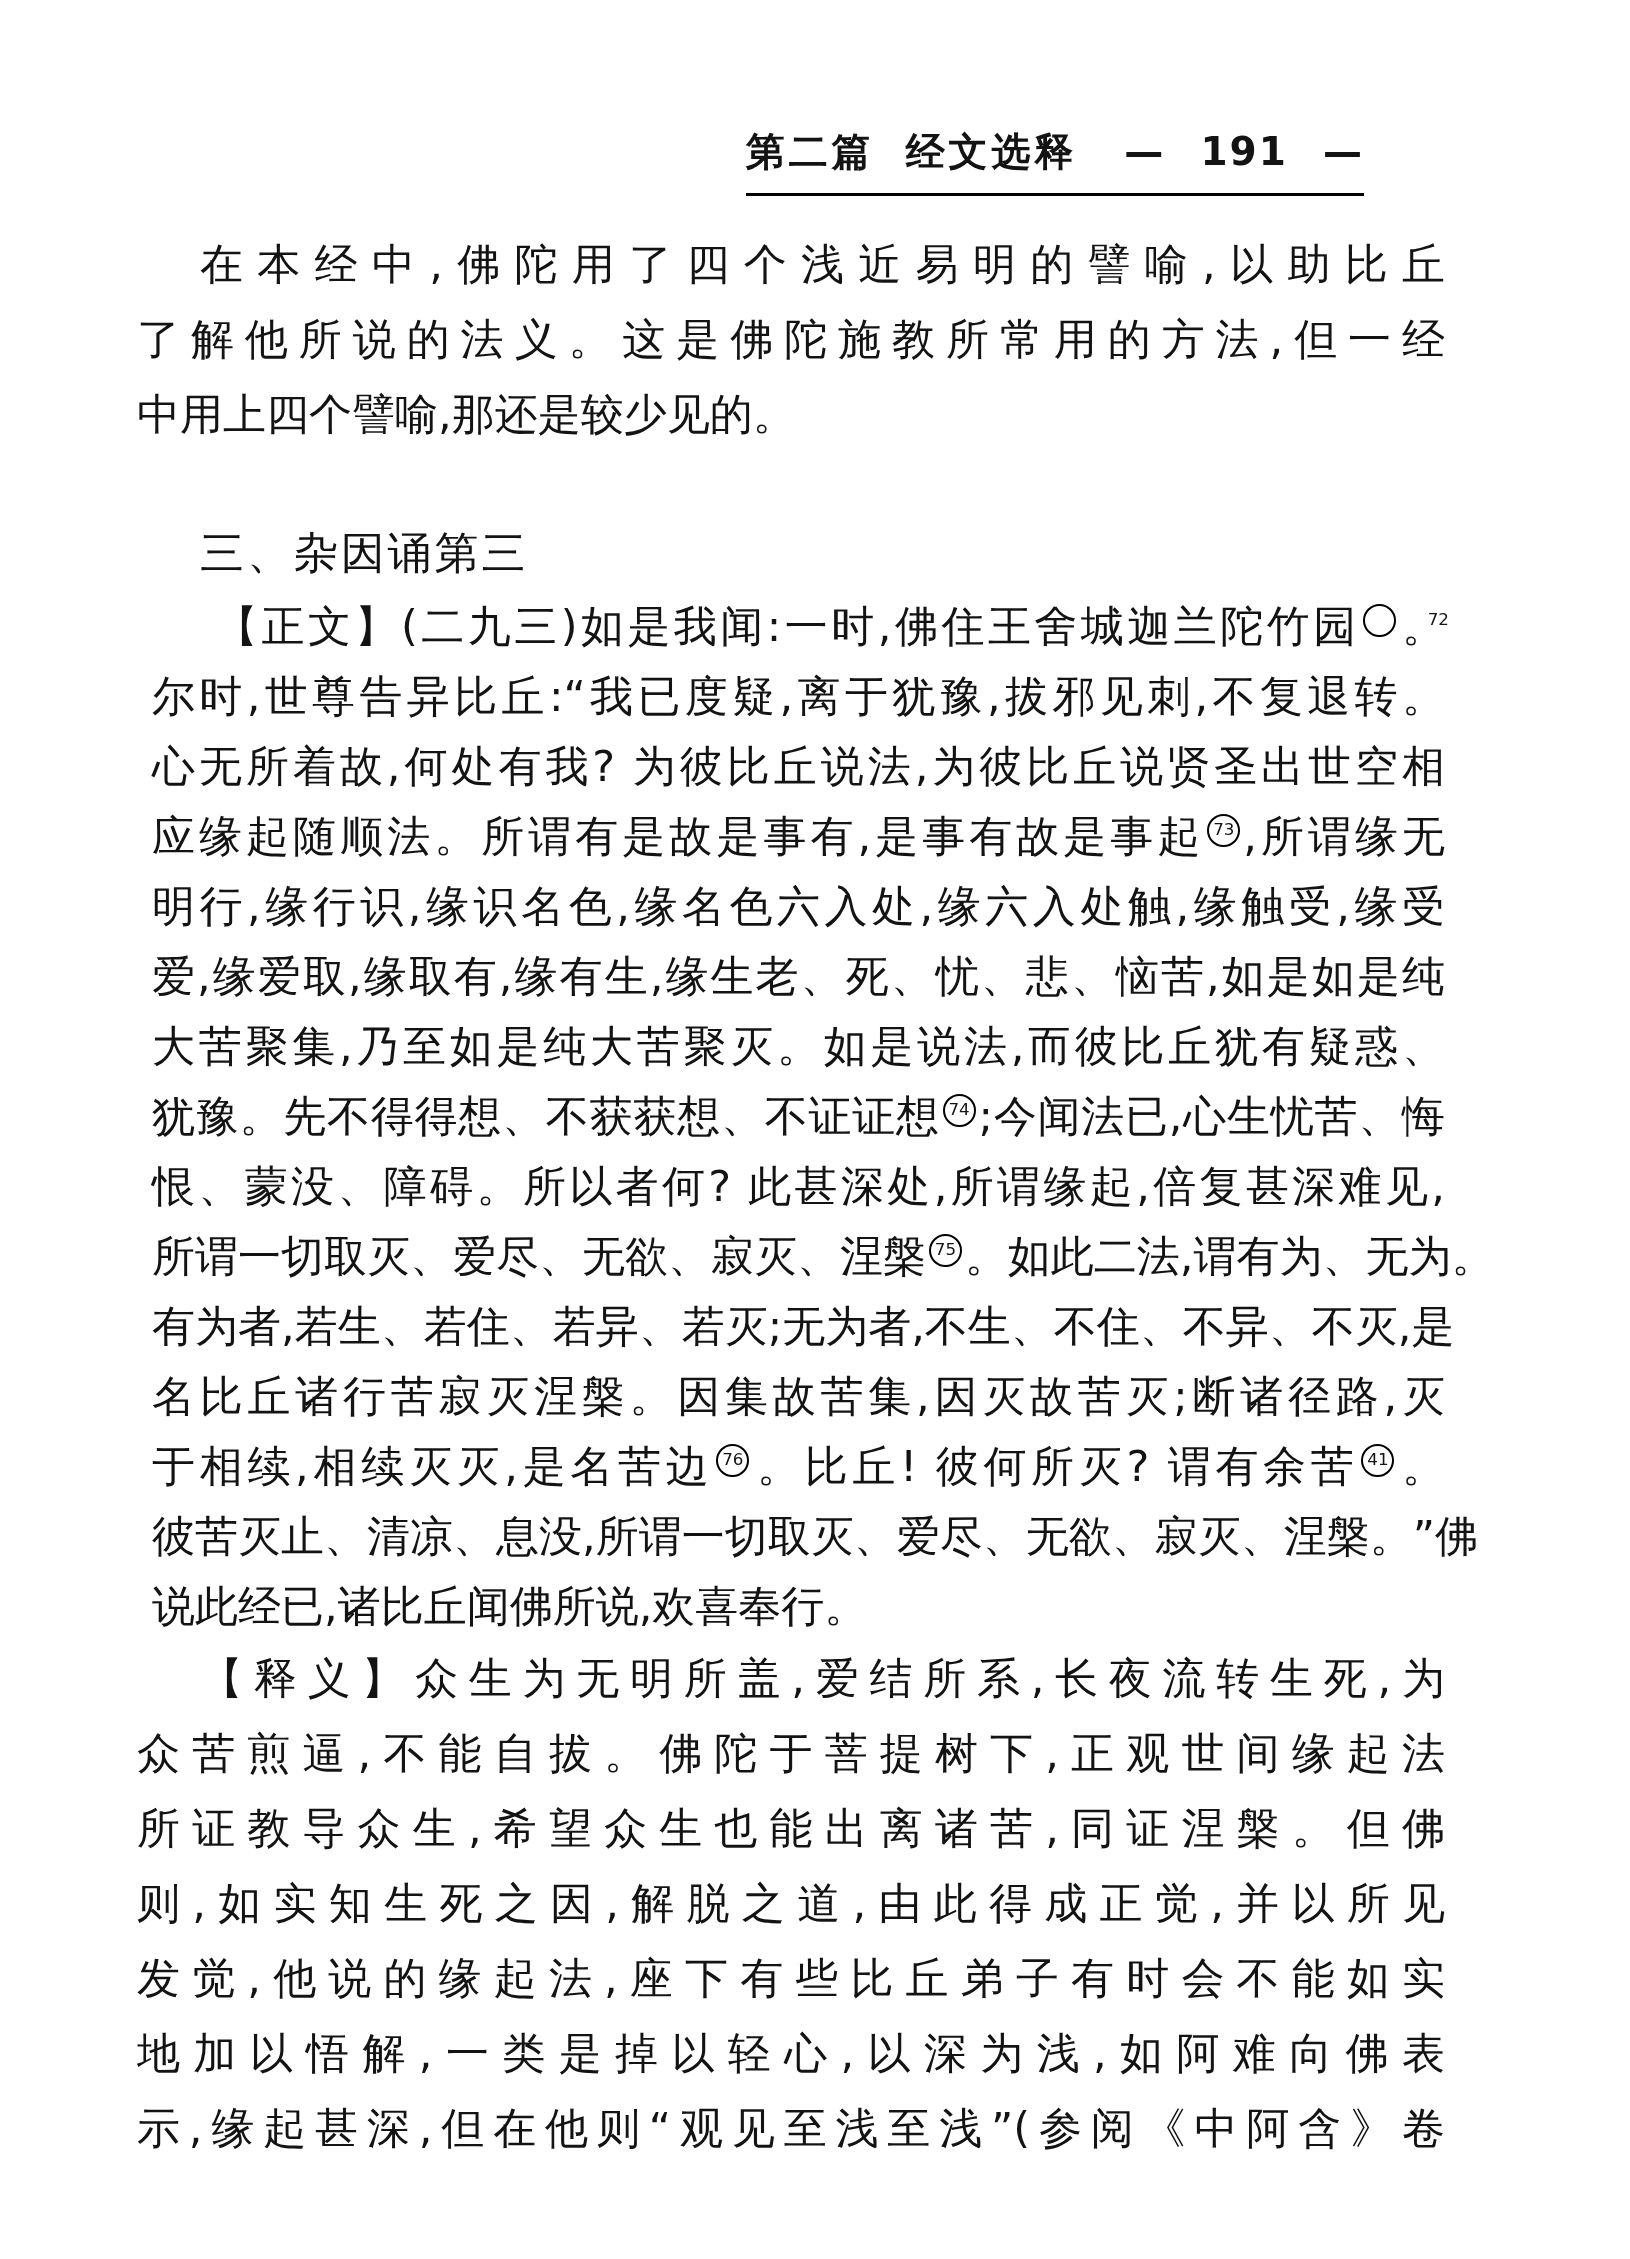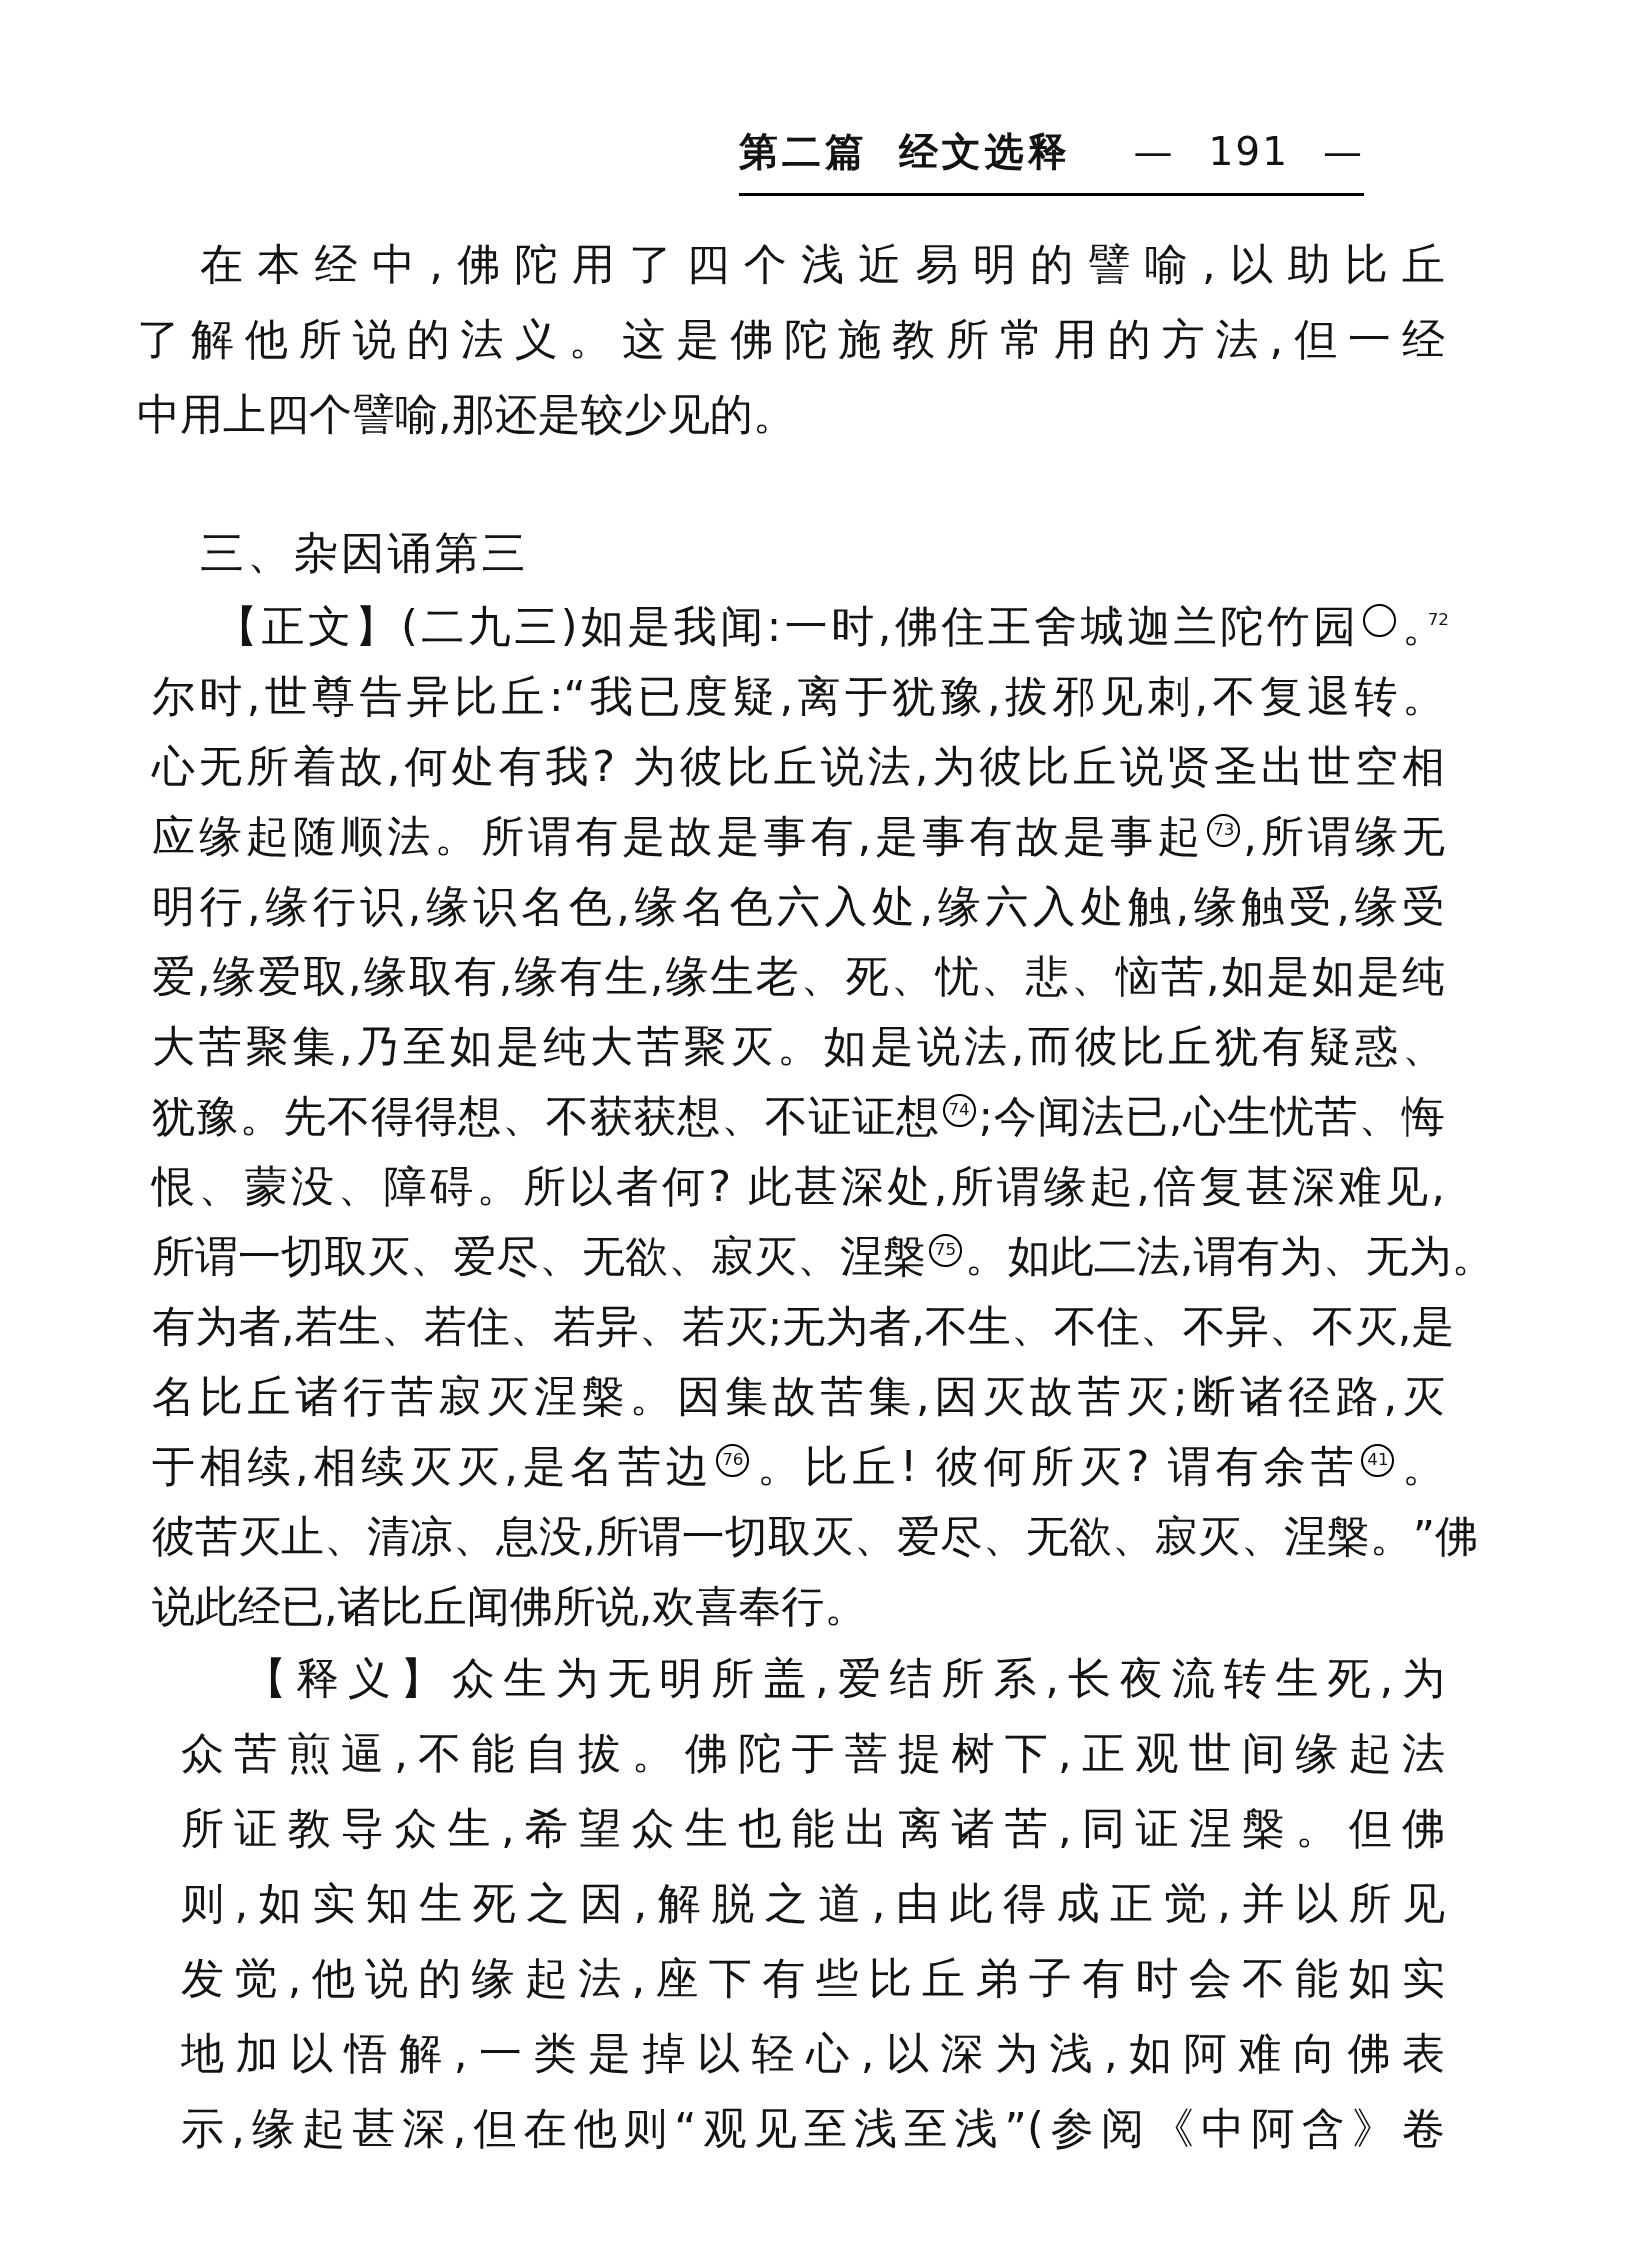--- a/index.html
+++ b/index.html
@@ -18,40 +18,40 @@
     right: 267px;
     font-size: 39px;
     font-weight: 600;
     letter-spacing: 3.9px;
     word-spacing: 13.7px;
     border-bottom: 3.9px solid #000;
     padding-bottom: 13.7px;
     white-space: nowrap;
   }
   .header .pagenum {
-    margin-left: 63px;
+    margin-left: 47px;
     word-spacing: 19.6px;
     letter-spacing: 2px;
-    font-weight: 400;
+    font-weight: 700;
   }
   .body-col {
     position: absolute;
     left: 137px;
     top: 227px;
     width: 1308px;
   }
   .line {
     text-align: justify;
     text-align-last: justify;
     white-space: nowrap;
   }
   .line.no-justify { text-align-last: left; }
   .line.indent { text-indent: 63px; }
   .line.intro      { font-size: 43px; line-height: 75px; }
-  .line.commentary { font-size: 43px; line-height: 75px; margin-left: 44px; }
+  .line.commentary { font-size: 43px; line-height: 75px; }
   .line.scripture  { font-size: 43px; line-height: 70px; margin-left: 15px; }
   .line.heading {
     font-size: 44px;
     line-height: 76px;
     font-weight: bold;
     letter-spacing: 2.9px;
     margin-top: 63px;
     text-align-last: left;
   }
   .txt.bold { font-weight: normal; }

